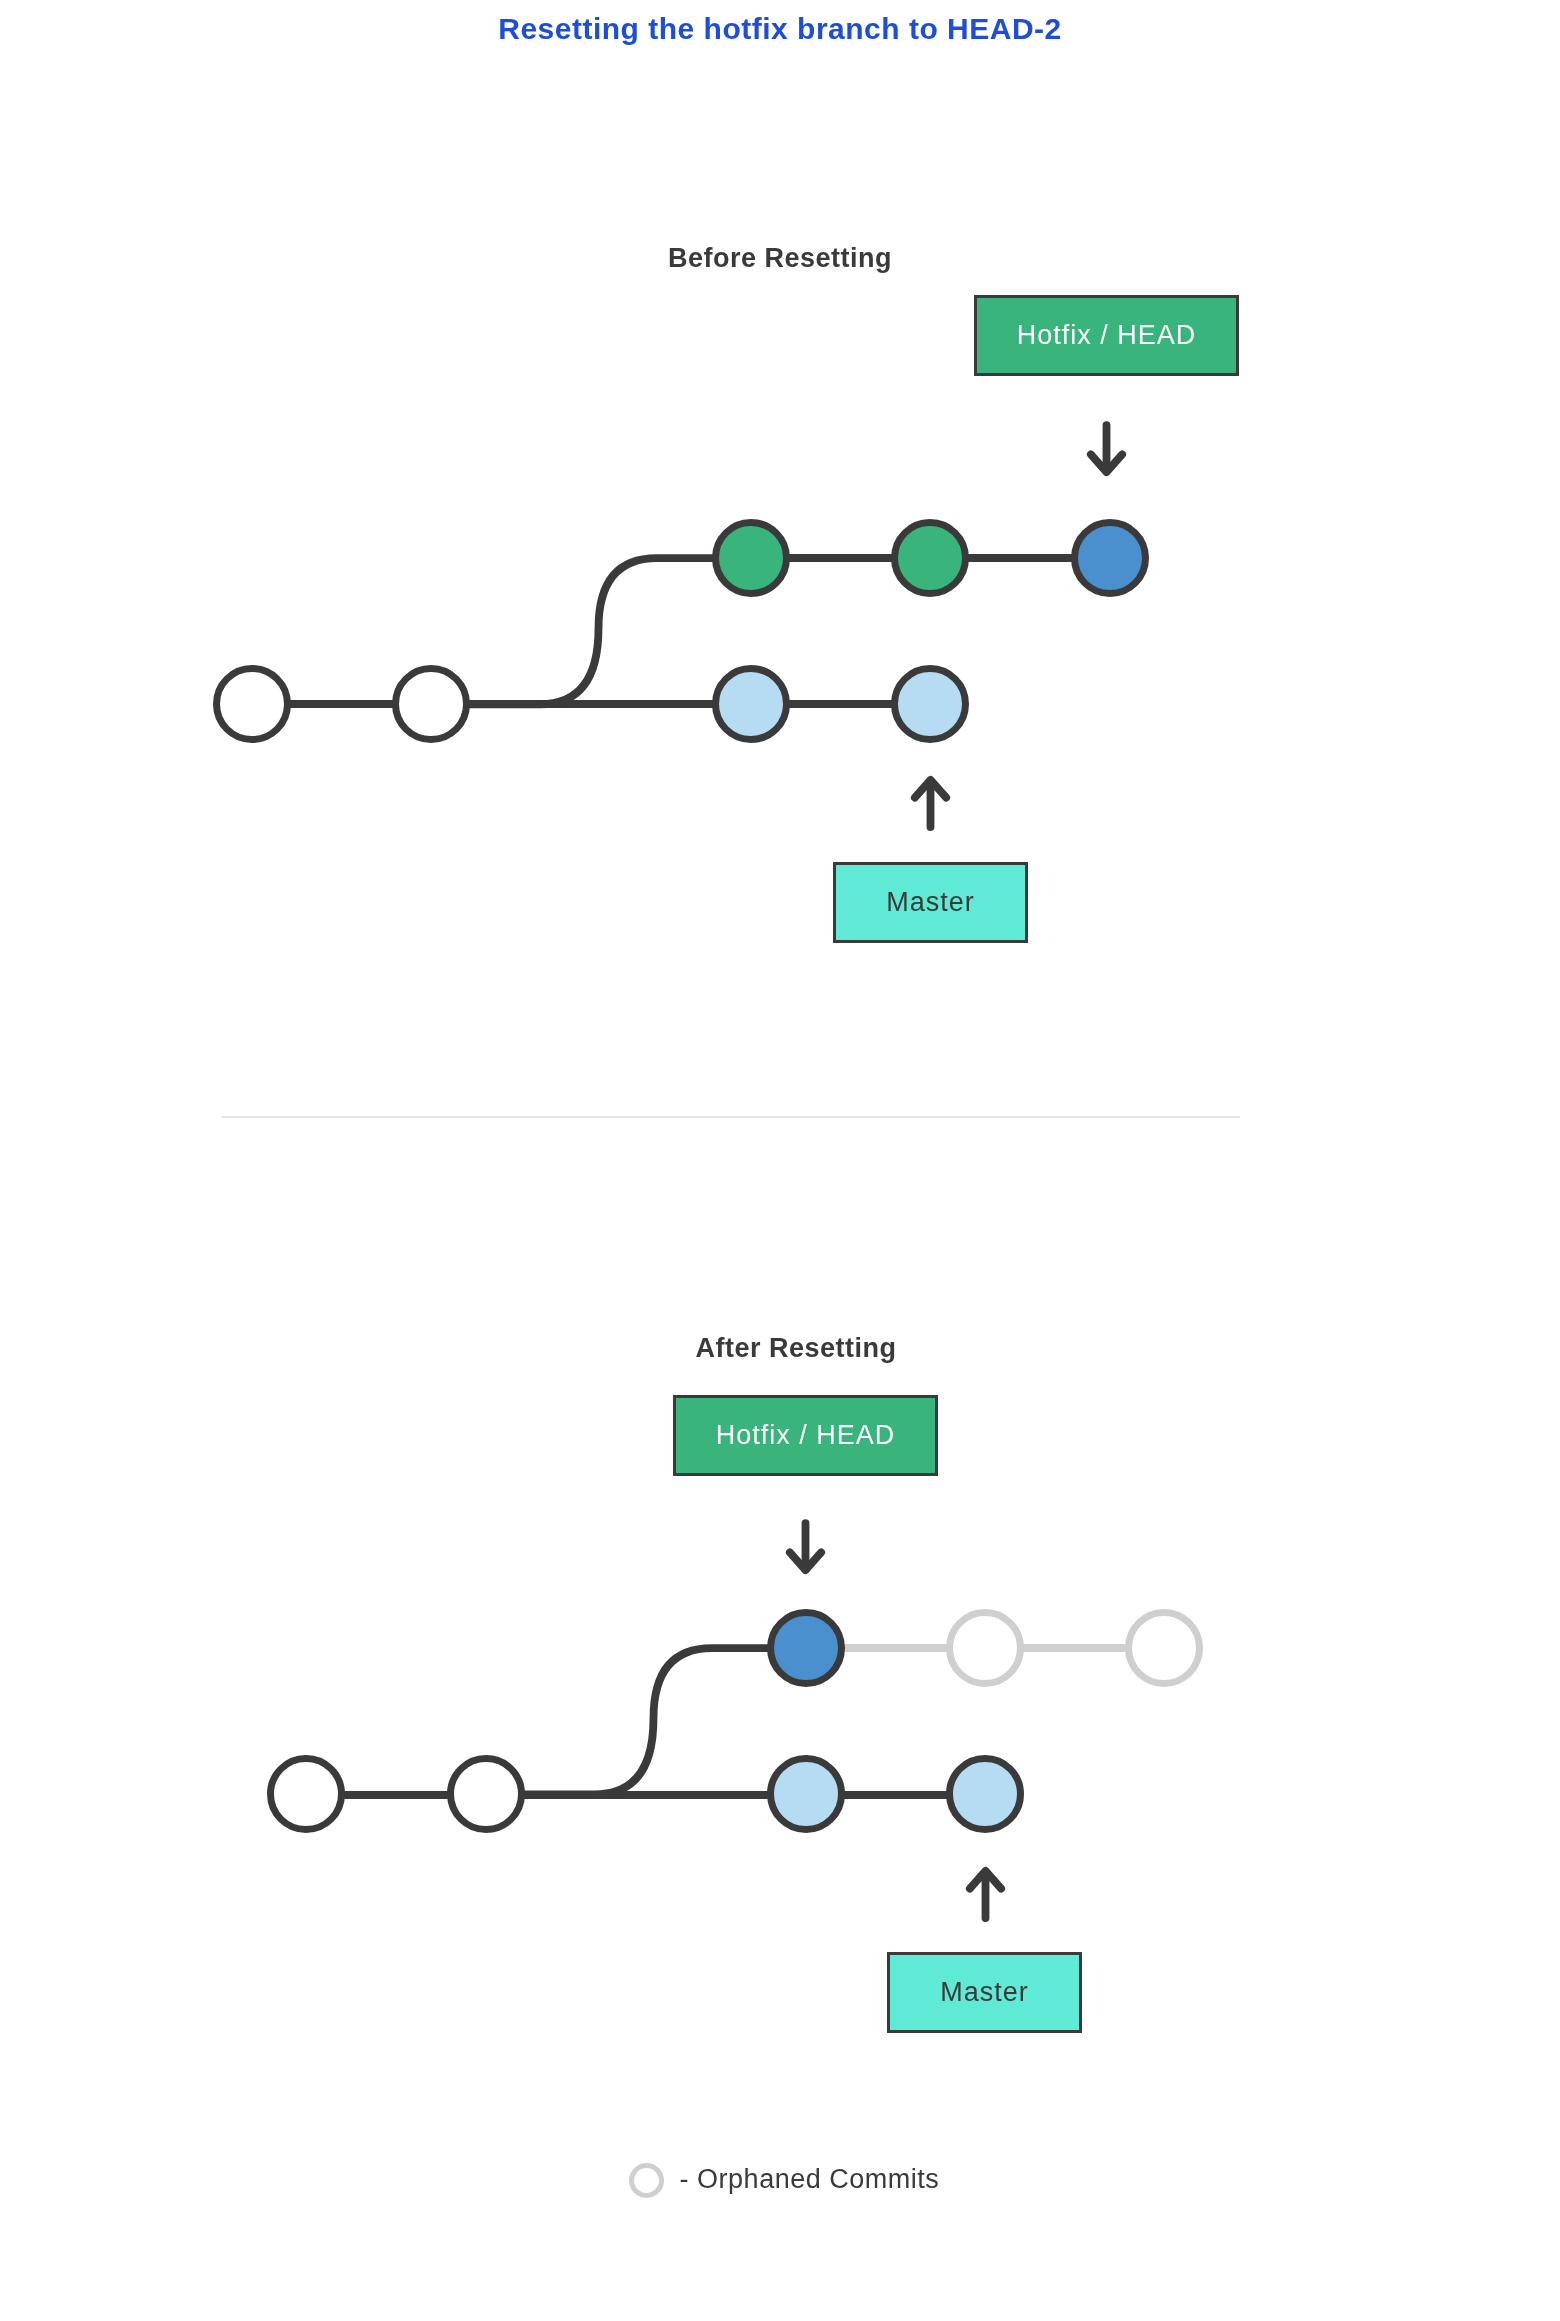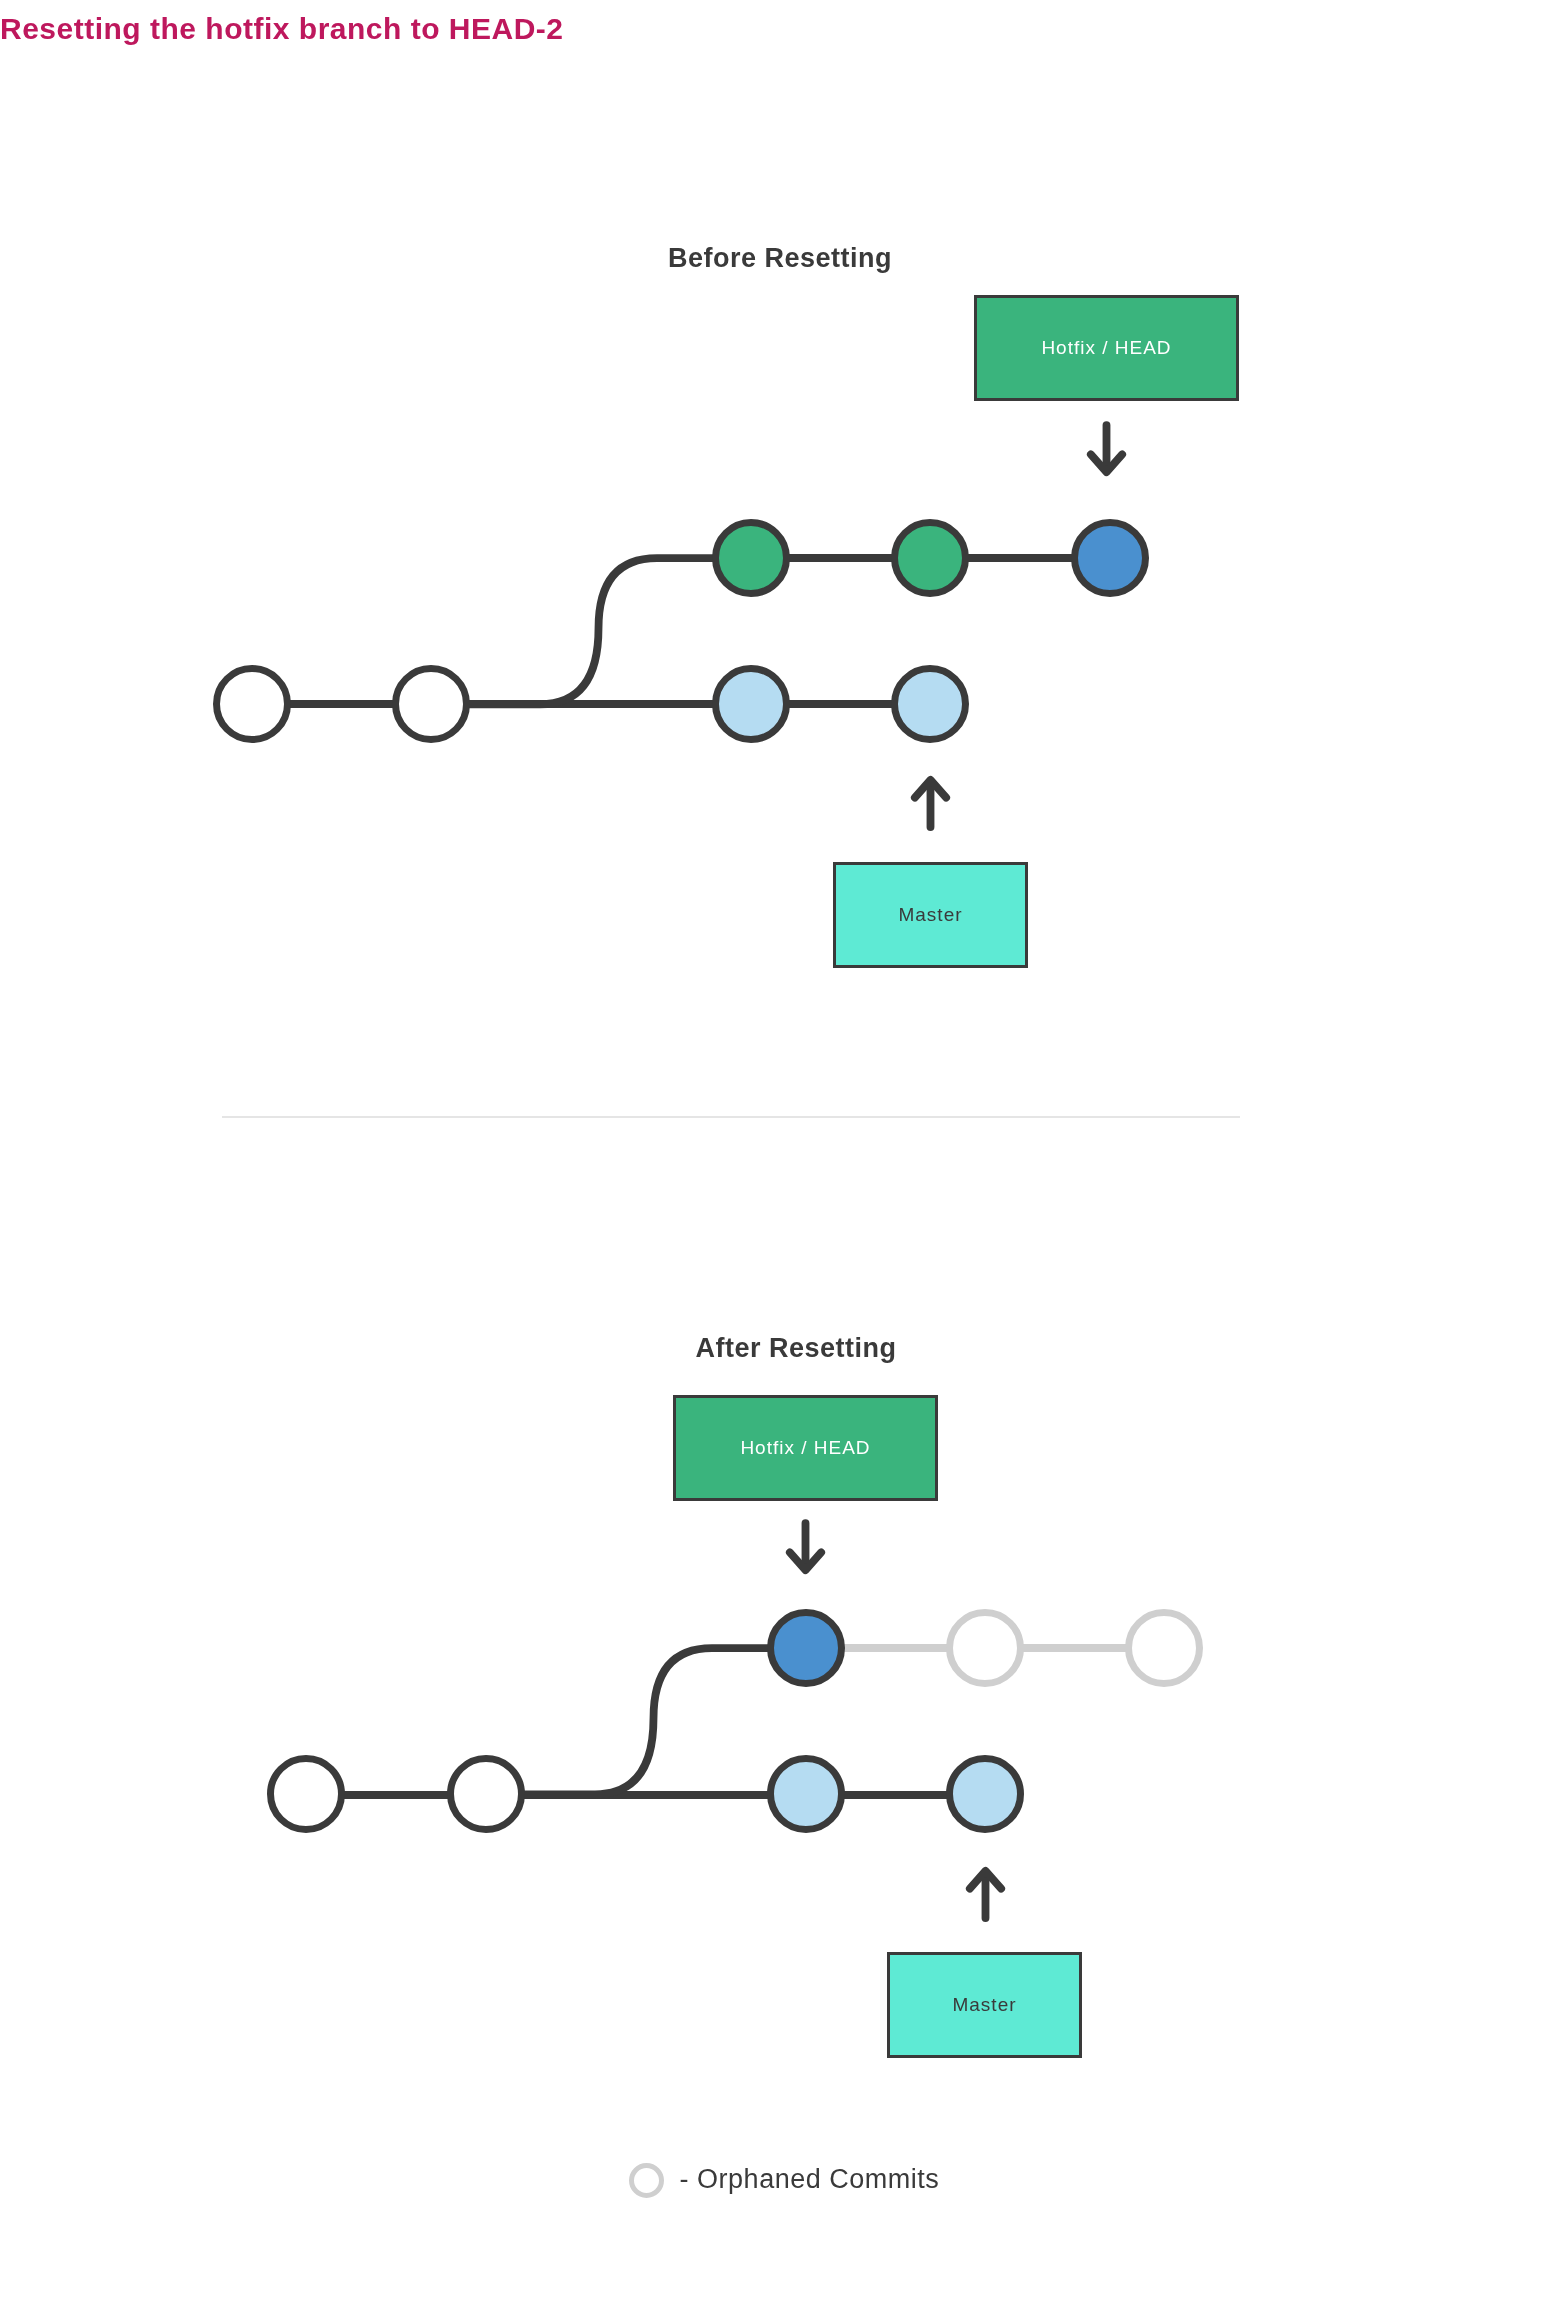--- a/index.html
+++ b/index.html
@@ -13,49 +13,49 @@
     width: 1560px;
     height: 2321px;
     position: relative;
     background: #ffffff;
   }
   .title {
     position: absolute;
     top: 11.7px;
     left: 0;
     right: 0;
-    text-align: left;
+    text-align: center;
     font-size: 30px;
     font-weight: 600;
     letter-spacing: 0.5px;
-    color: #be185d;
+    color: #1d4ed8;
   }
   .section-title {
     position: absolute;
     left: 0;
     right: 0;
     text-align: center;
     font-size: 27px;
     font-weight: 700;
     letter-spacing: 0.5px;
     color: #3a3a3a;
     margin-top: 30px;
   }
   .label-box {
     position: absolute;
     border: 3.9px solid #3a3a3a;
     display: flex;
     align-items: center;
     justify-content: center;
-    font-size: 19px;
+    font-size: 27px;
     font-weight: 500;
     letter-spacing: 1px;
     color: #3a3a3a;
     box-sizing: border-box;
-    height: 106px;
+    height: 81px;
   }
   .green-box { background: #3ab47d; color: #ffffff; }
   .blue-box  { background: #5eead4; color: #3a3a3a; }
   .arrow {
     position: absolute;
   }
   .commit {
     position: absolute;
     width: 78px;
     height: 78px;

